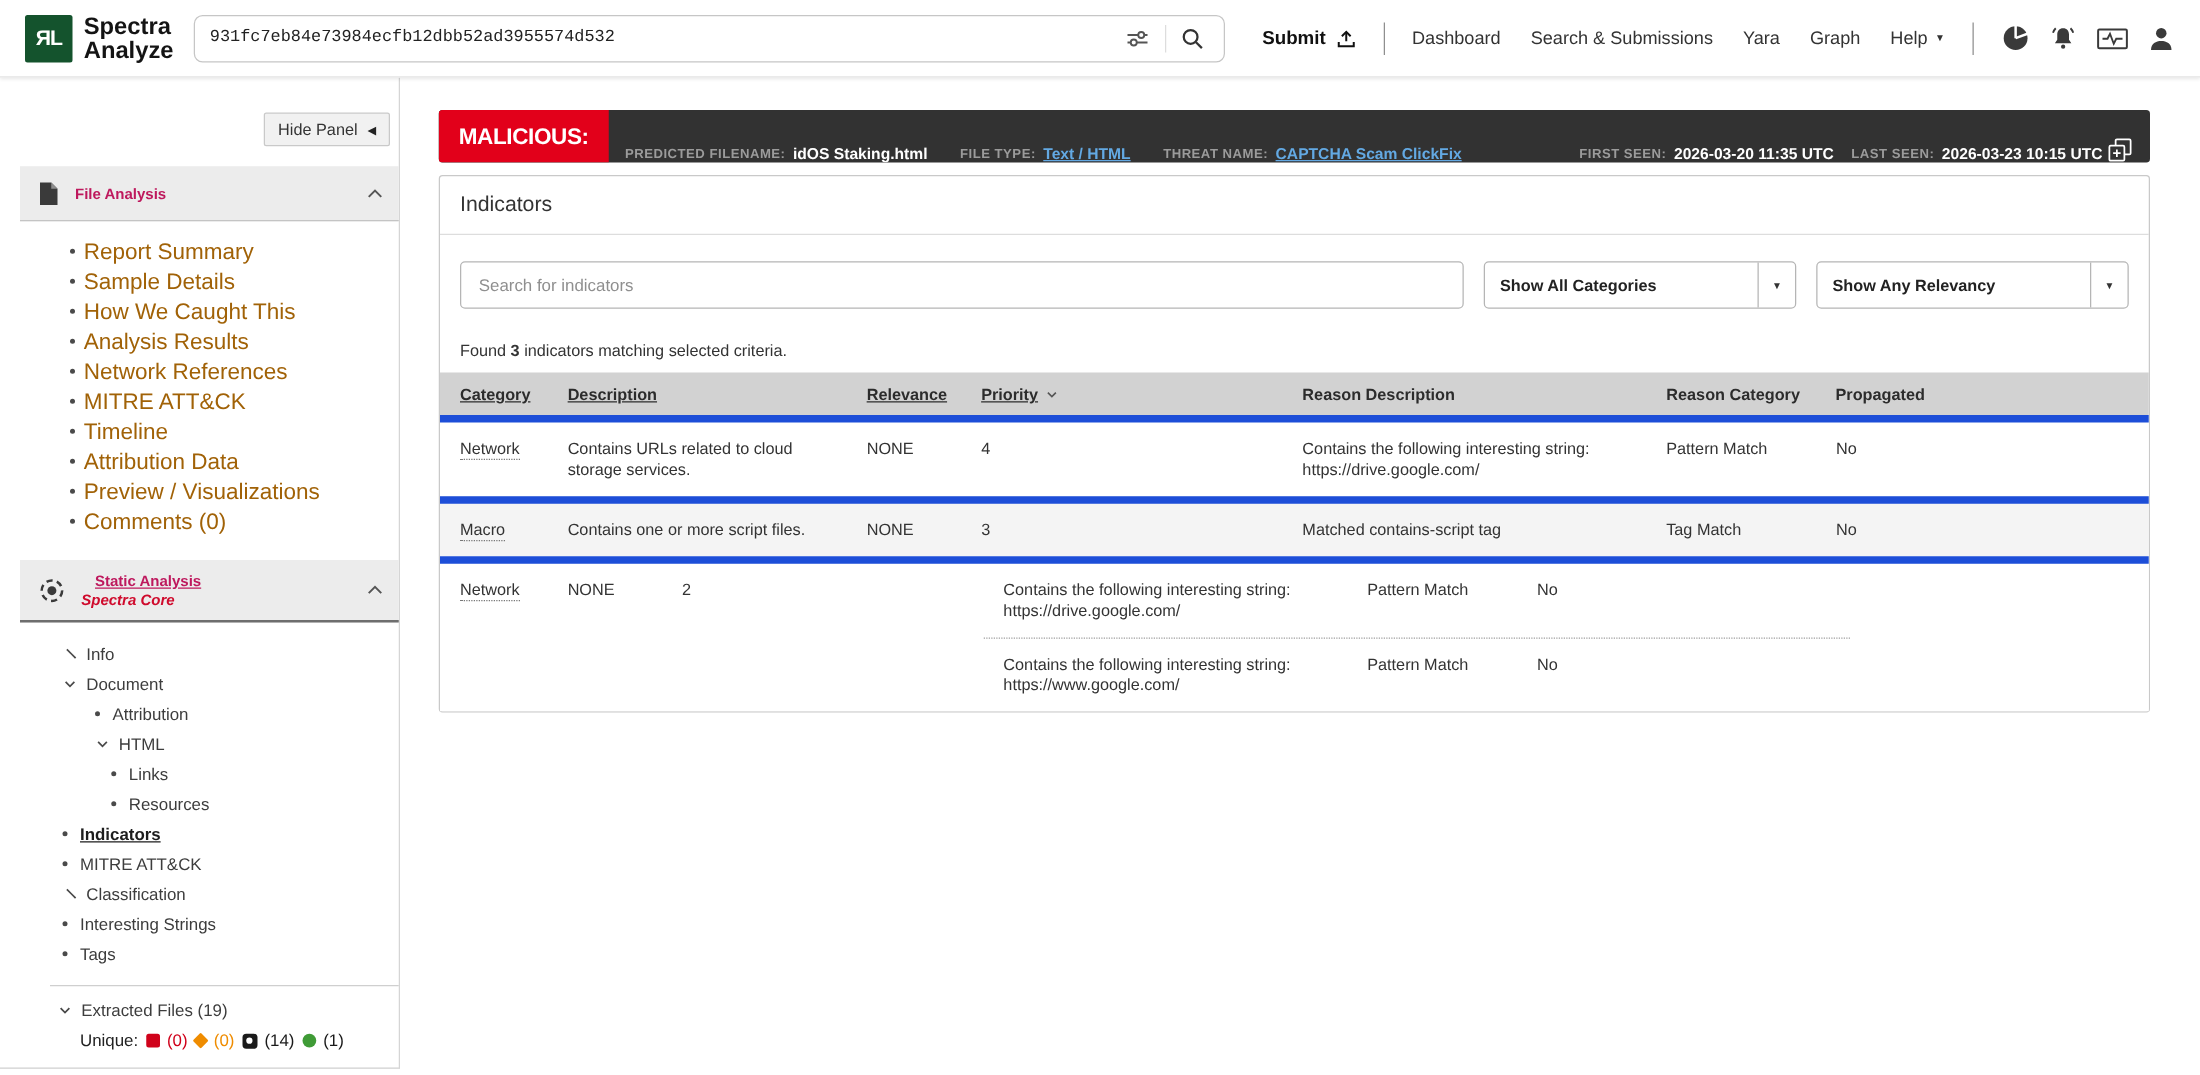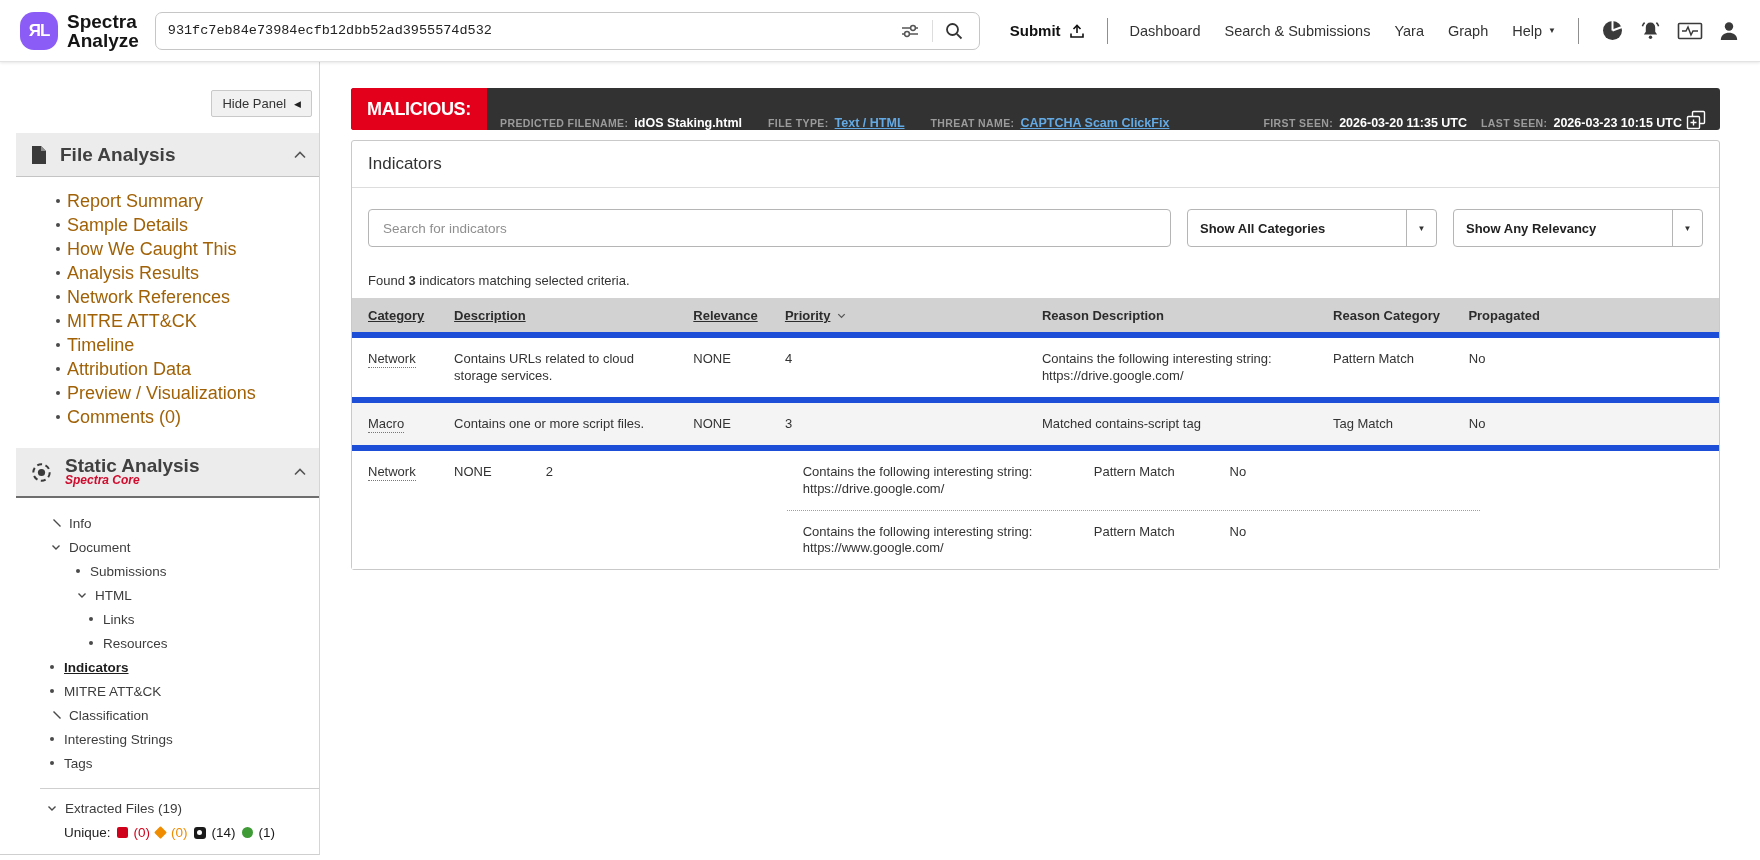--- a/index.html
+++ b/index.html
@@ -4,21 +4,21 @@
 <style>
   * { margin:0; padding:0; box-sizing:border-box; }
   html,body { width:1760px; height:860px; }
   body { font-family:"Liberation Sans", sans-serif; background:#fff; color:#333; overflow:hidden; position:relative; }
   svg { display:block; }
 
   
   .topbar { height:62px; display:flex; align-items:center; padding:0 20px; background:#fff;
             border-bottom:1px solid #e3e3e3; box-shadow:0 1px 3px rgba(0,0,0,.10); position:relative; z-index:5; }
   .logo { display:flex; align-items:center; cursor:pointer; }
-  .logo-mark { width:38px; height:38px; border-radius:14px; background:#8b5cf6; color:#fff; font-weight:800;
+  .logo-mark { width:38px; height:38px; border-radius:2px; background:#14532d; color:#fff; font-weight:800;
                font-size:17px; letter-spacing:-1px; display:flex; align-items:center; justify-content:center; }
   .logo-text { margin-left:9px; font-size:19px; font-weight:700; line-height:19px; color:#141414; display:flex; flex-direction:column; }
   .searchbar { margin-left:16px; width:840px; height:38px; border:1px solid #c6c6c6; border-radius:7px;
                display:flex; align-items:center; padding:0 8px 0 12px; background:#fff;font-family:Liberation Mono, monospace; }
   .searchbar input { flex:1; border:none; outline:none; font-size:13.5px; color:#222; font-family:inherit; background:transparent; }
   .sb-ico { padding:0 7px; color:#555; cursor:pointer; }
   .sb-div { width:1px; height:22px; background:#ddd; margin:0 4px; }
   .submit-btn { margin-left:30px; display:flex; align-items:center; gap:8px; background:none; border:none;
                 font-family:inherit; font-size:15px; font-weight:700; color:#111; cursor:pointer; }
   .vdiv { width:1px; height:26px; background:#8f8f8f; margin:0 22px; }
@@ -31,25 +31,25 @@
   
   .sidebar { position:absolute; left:0; top:62px; width:320px; height:793px; background:#fff;
              border-right:1px solid #d5d5d5; border-bottom:1px solid #cfcfcf; }
   .hide-panel { position:absolute; top:28px; right:7px; height:27px; display:flex; align-items:center; gap:8px;
                 background:#f1f1f1; border:1px solid #c9c9c9; border-radius:2px; padding:0 10px;
                 font-family:inherit; font-size:13px; color:#333; cursor:pointer; }
   .hp-caret { font-size:9px; color:#222; }
   .side-section-head { margin:0 0 0 16px; height:44px; background:#ececec; display:flex; align-items:center;
                        padding:0 12px 0 14px; border-bottom:1px solid #c4c4c4; cursor:pointer; }
   .side-section-head.first { margin-top:71px; }
-  .ssh-title { font-size:19px; font-weight:700; color:#404040; margin-left:12px; }
+  .ssh-title { font-size:12px; font-weight:700; color:#be185d; margin-left:12px; }
   .ssh-chevron { margin-left:auto; color:#555; }
   .ssh-static { margin-top:19px; height:50px; border-bottom:2px solid #6e6e6e; }
   .ssh-text2 { margin-left:12px; display:flex; flex-direction:column; }
-  .ssh-text2 .ssh-title { margin-left:0; line-height:17px; }
+  .ssh-text2 .ssh-title { margin-left:11px; line-height:17px;text-decoration:underline; }
   .ssh-sub { font-size:12px; font-weight:700; font-style:italic; color:#cf0a2c; line-height:13px; }
   .side-list { list-style:none; margin-top:12px; }
   .side-item { height:24px; display:flex; align-items:center; padding-left:56px; font-size:18px; color:#a16207; cursor:pointer;text-align:center; }
   .dot { width:4px; height:4px; border-radius:50%; background:#4a4a4a; margin-right:7px; flex:none; }
   .tree { list-style:none; margin-top:13px; }
   .tree-item { height:24px; display:flex; align-items:center; font-size:13.5px; color:#3d3d3d; cursor:pointer; }
   .tree-item .marker { margin-right:7px; display:flex; align-items:center; }
   .lv0 { padding-left:50px; } .lv1 { padding-left:76px; } .lv2 { padding-left:89px; }
   .tree-item.active { font-weight:700; color:#1d1d1d; text-decoration:underline; }
   .side-divider { height:1px; background:#cfcfcf; margin:13px 0 0 40px; }
@@ -295,21 +295,21 @@
           <svg width="12" height="12" viewBox="0 0 12 12" fill="none" stroke="#4a4a4a" stroke-width="1.4">
             <polyline points="2.5,4.5 6,8 9.5,4.5"></polyline>
           </svg>
         </span>
         <span>Document</span>
       </li>
       <li class="tree-item lv1">
         <span class="marker">
           <span class="dot" style="margin-right:3px"></span>
         </span>
-        <span>Submissions</span>
+        <span>Attribution</span>
       </li>
       <li class="tree-item lv1">
         <span class="marker">
           <svg width="12" height="12" viewBox="0 0 12 12" fill="none" stroke="#4a4a4a" stroke-width="1.4">
             <polyline points="2.5,4.5 6,8 9.5,4.5"></polyline>
           </svg>
         </span>
         <span>HTML</span>
       </li>
       <li class="tree-item lv2">

